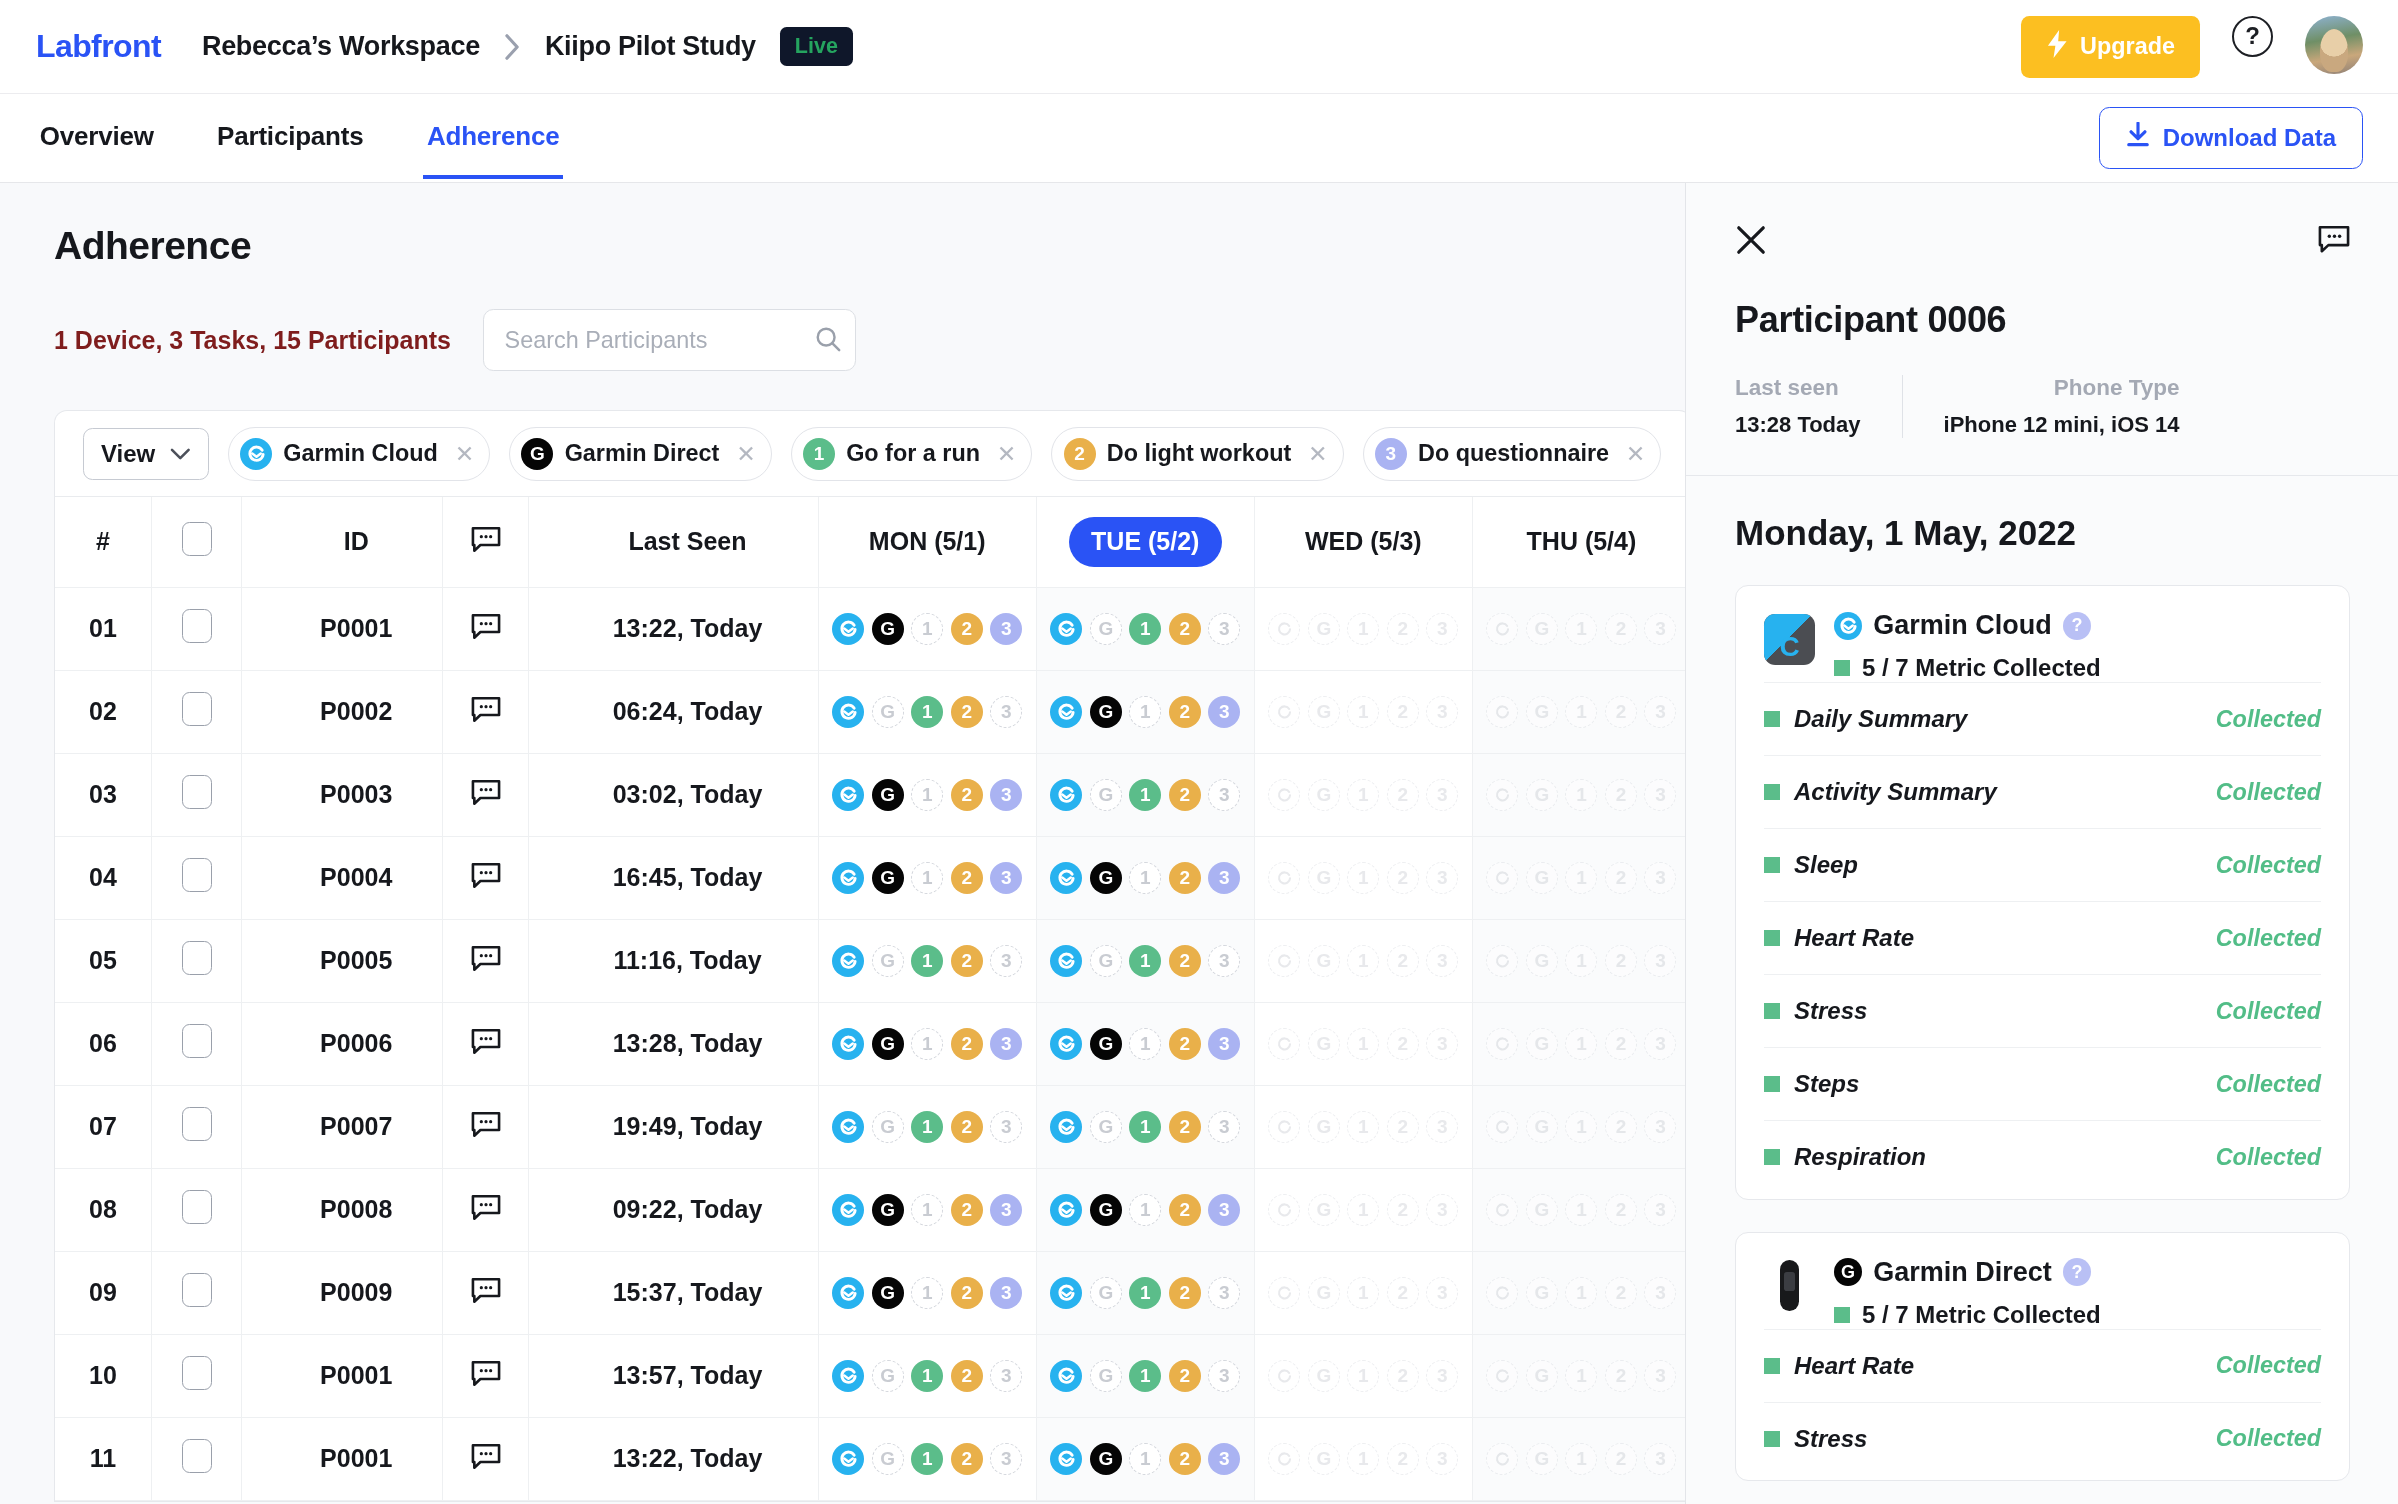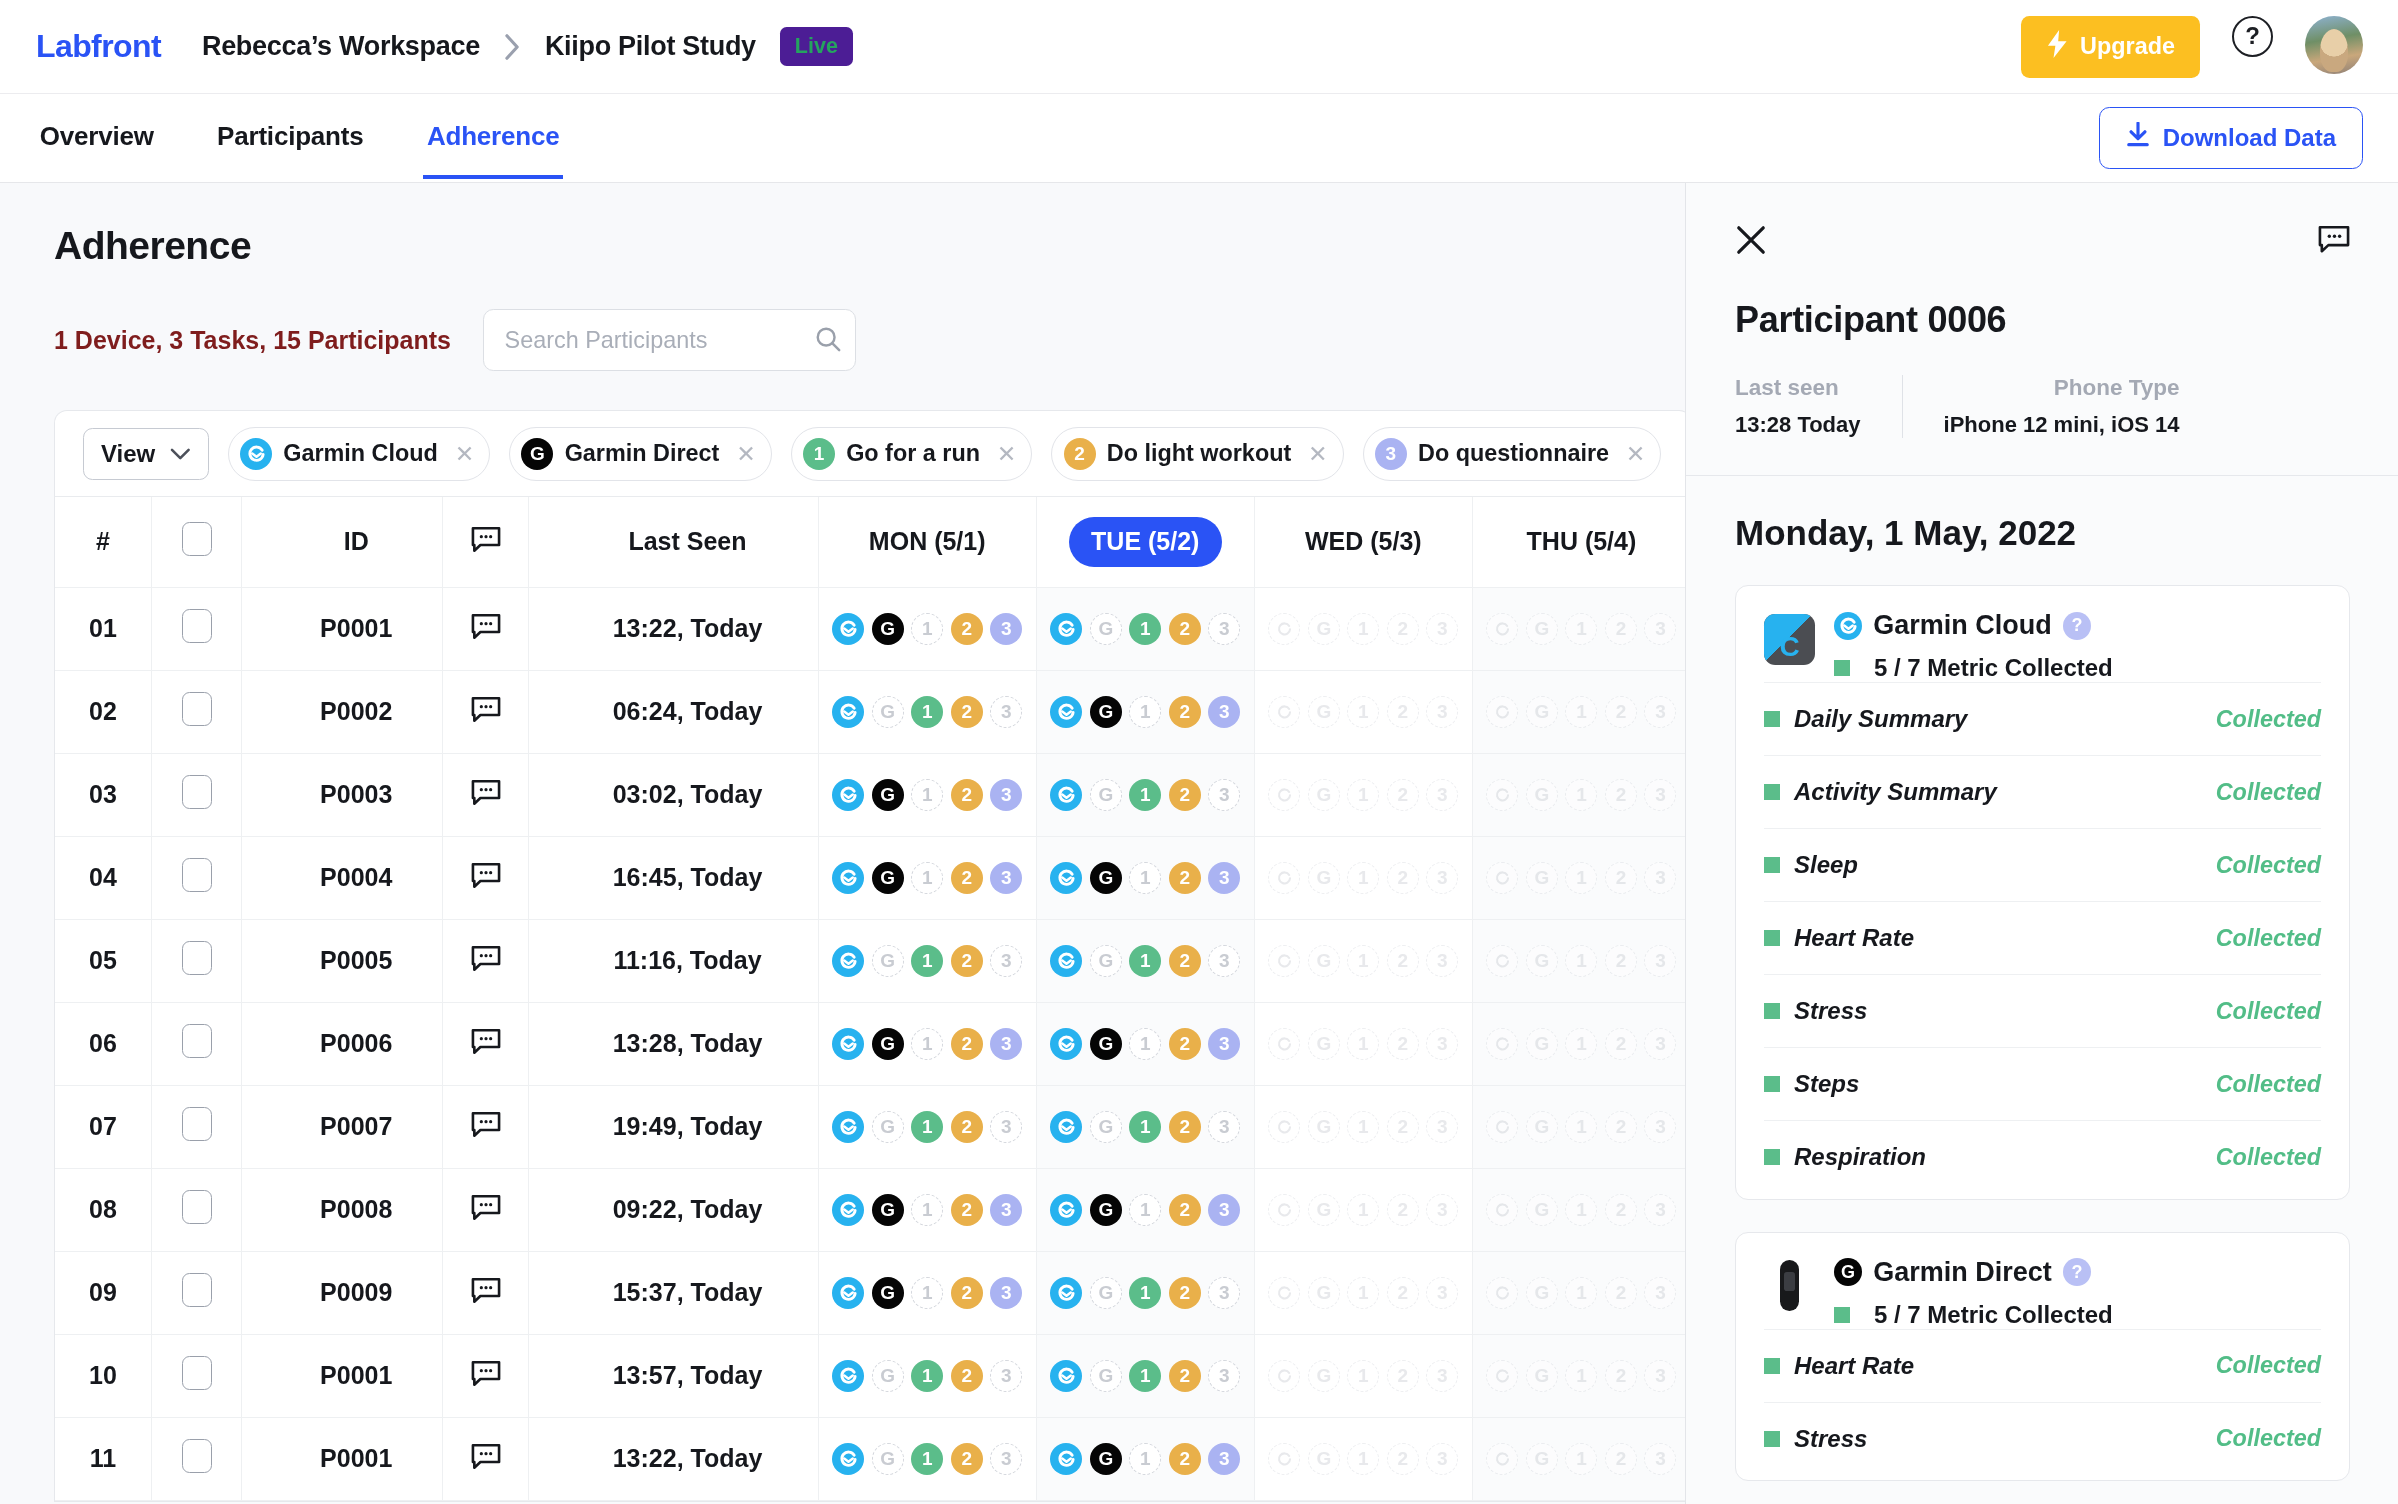--- a/index.html
+++ b/index.html
@@ -26,21 +26,21 @@
   }
   .crumb {
     font-size: 27px; font-weight: 700; color: #16181d;
     letter-spacing: -0.3px;
   }
   .crumb-sep {
     margin: 0 24px; color: #9aa0ae; font-size: 26px; font-weight: 400;
     display: inline-flex; align-items: center;
   }
   .live-badge {
-    margin-left: 24px; background: #4c1d95; color: #25a45f;
+    margin-left: 24px; background: #0f172a; color: #25a45f;
     font-size: 21.5px; font-weight: 600; border-radius: 6.6px;
     padding: 6.6px 15px;
   }
   .topbar-right { margin-left: auto; display: flex; align-items: flex-start; gap: 32px; }
   .upgrade-btn {
     background: #fcbf21; color: #fff; border: none;
     font-family: inherit; font-size: 23.4px; font-weight: 700;
     border-radius: 8.4px; padding: 14px 25px;
     display: inline-flex; align-items: center; gap: 11.2px; cursor: pointer;
   }
@@ -225,21 +225,21 @@
   .mini-dot {
     width: 28px; height: 28px; border-radius: 50%; flex: 0 0 28px;
     display: inline-flex; align-items: center; justify-content: center;
     color: #fff; font-size: 18px; font-weight: 700;
   }
   .q-bubble {
     width: 28px; height: 28px; border-radius: 50%; background: #b9c0f5;
     color: #fff; font-size: 18px; font-weight: 700; flex: 0 0 28px;
     display: inline-flex; align-items: center; justify-content: center; cursor: pointer;
   }
-  .card-sub { margin-top: 13px; display: flex; align-items: center; gap: 24px; font-size: 24px; font-weight: 700; color: #16181d; }
+  .card-sub { margin-top: 13px; display: flex; align-items: center; gap: 12px; font-size: 24px; font-weight: 700; color: #16181d; }
   .sq { width: 16px; height: 16px; background: #5bbd8a; flex: 0 0 16px; }
   .sq.grey { background: #d6d8dd; }
   .metric {
     display: flex; align-items: center; gap: 14px;
     border-top: 1.4px solid #eef0f2; height: 73px; font-size: 24px;
     font-weight: 600; color: #16181d; font-style: italic;
   }
   .metric .st { margin-left: auto; color: #52bd87; font-size: 23.4px; font-weight: 600; }
   .metric.muted { color: #a7acb7; }
   .metric.muted .st { color: #16181d; letter-spacing: 0.9px; }

